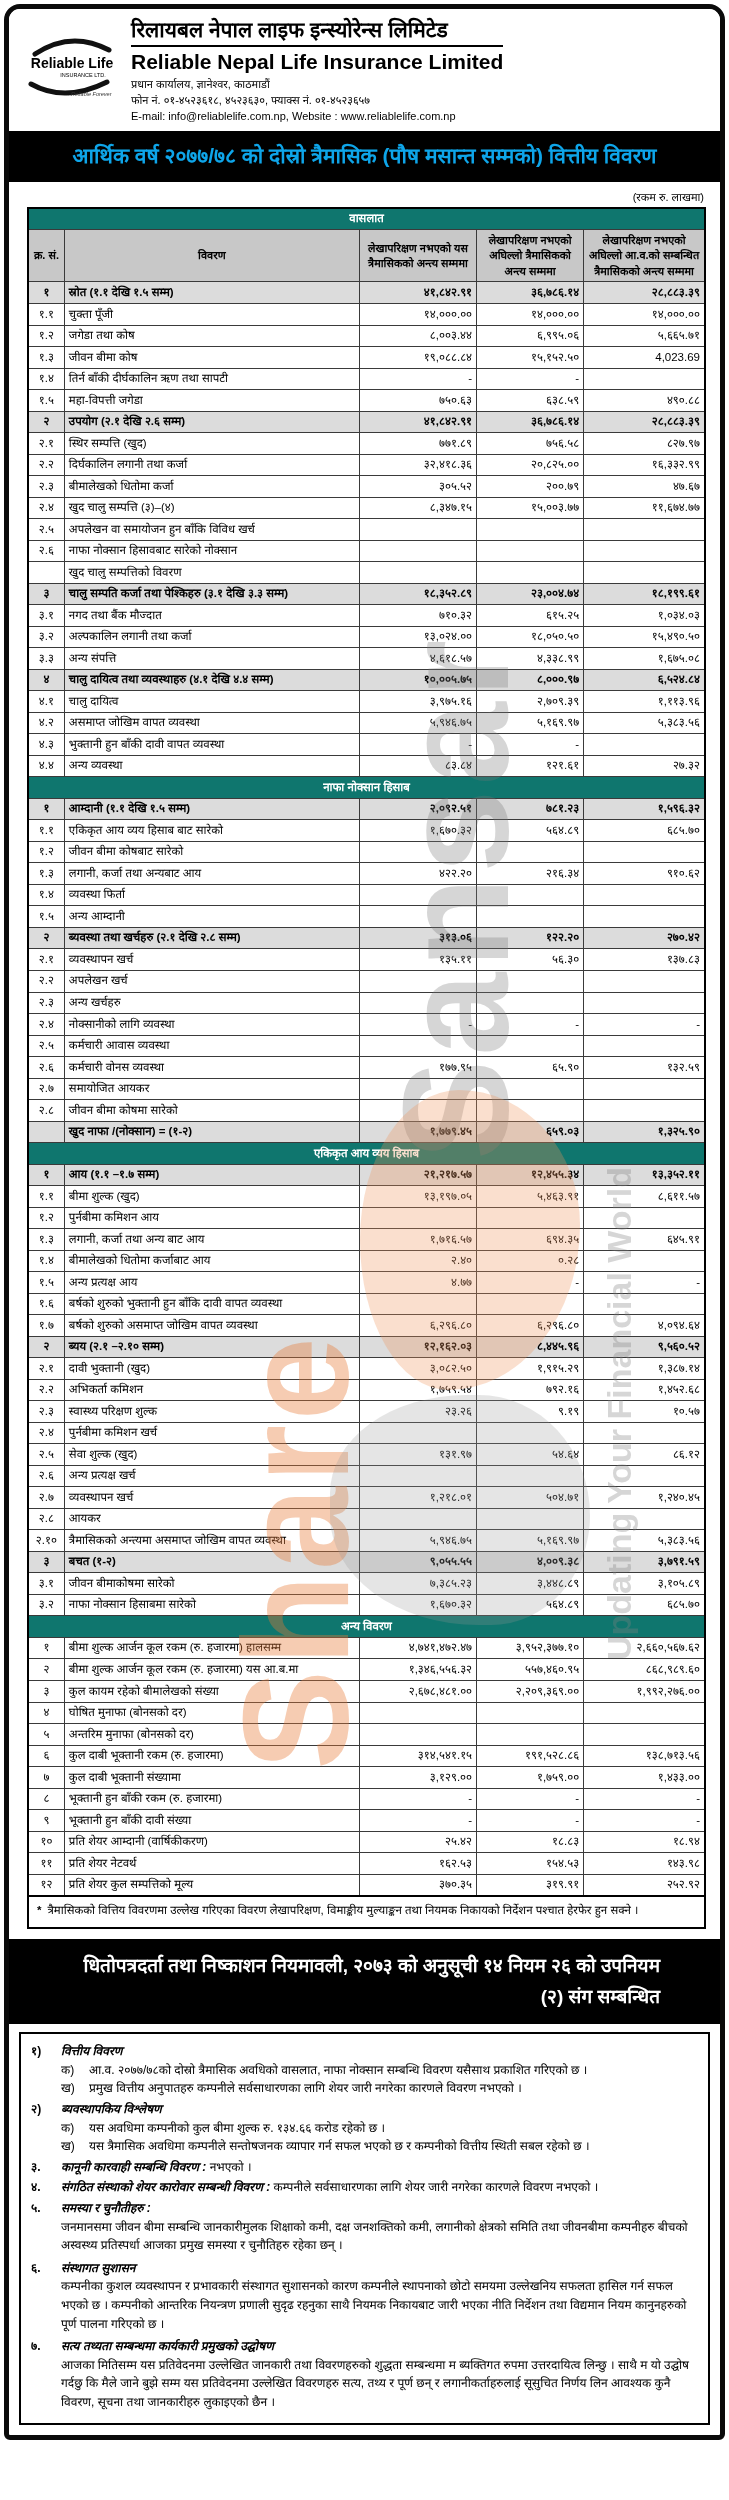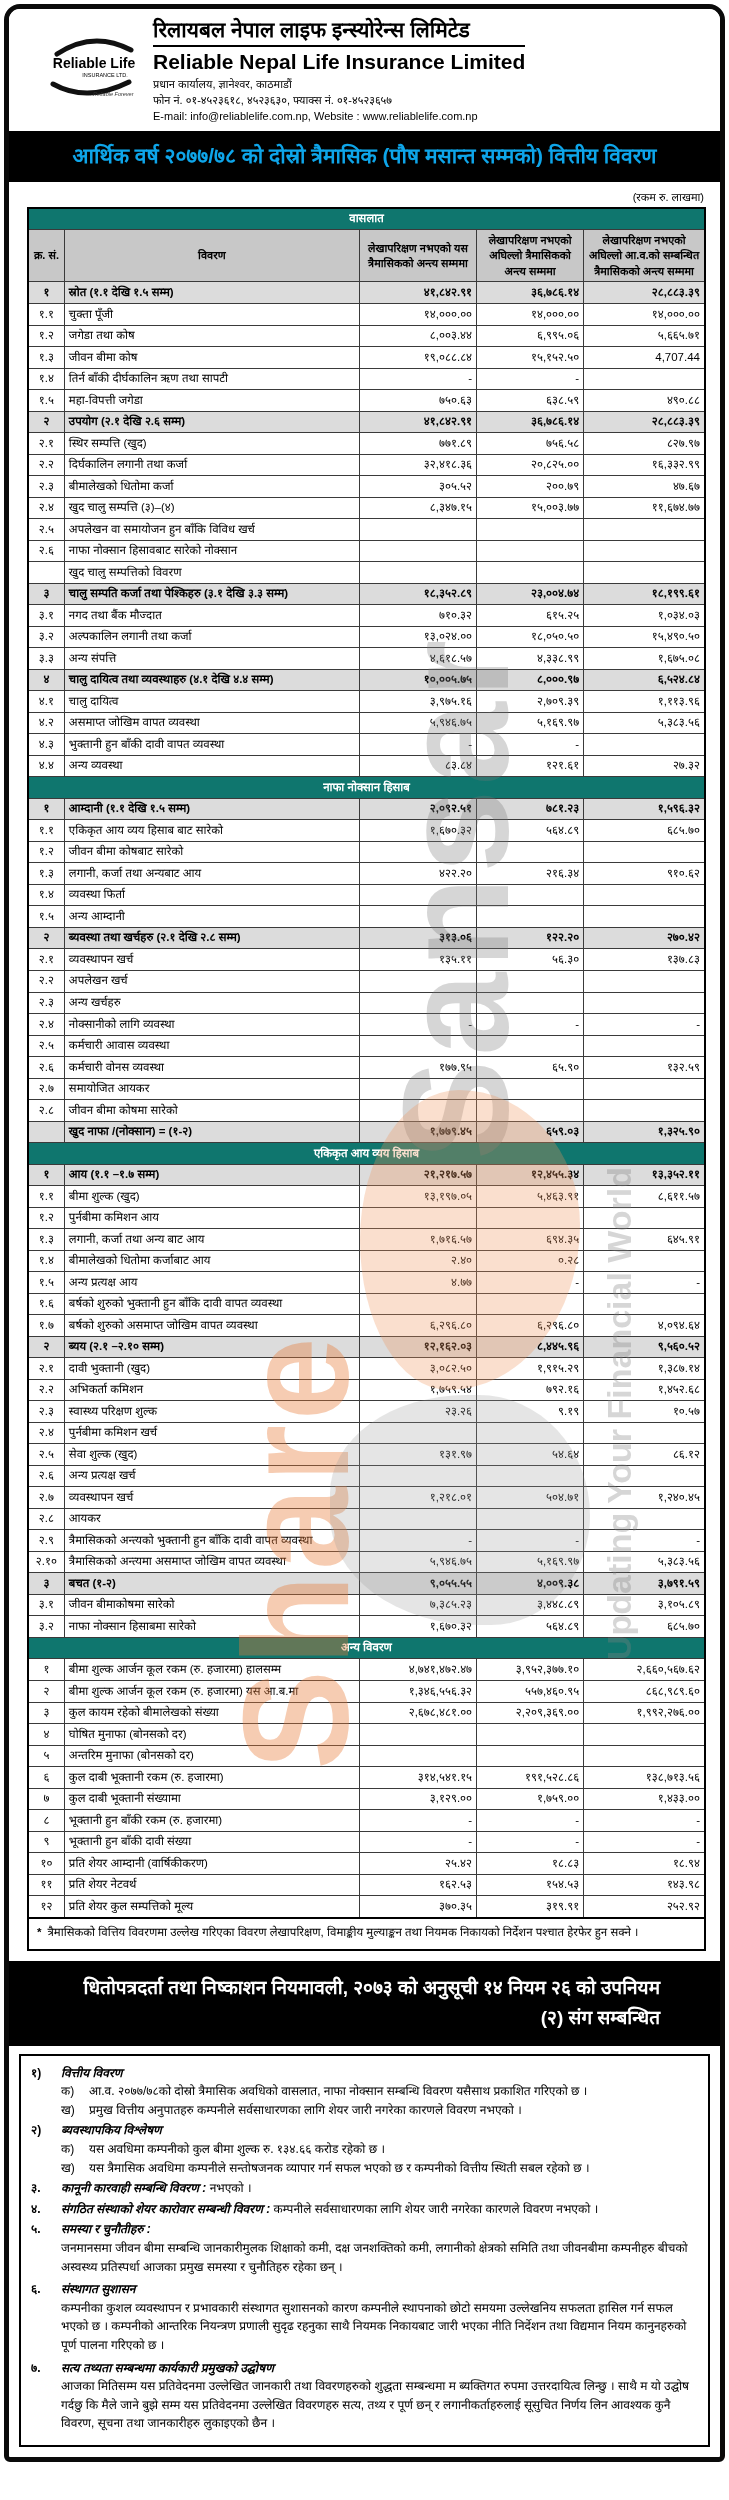--- a/index.html
+++ b/index.html
@@ -1,21 +1,21 @@
 <!DOCTYPE html>
 <html><head>
 <meta charset="utf-8">
 <style>
   html,body{margin:0;padding:0;background:#ffffff;}
   body{width:729px;font-family:"Liberation Sans","DejaVu Sans",sans-serif;color:#000;}
   .page{position:relative;width:729px;min-height:2500px;box-sizing:border-box;background:#fff;overflow:hidden;}
   .frame{position:relative;margin:4px;border:5px solid #0a0a0a;border-radius:16px 16px 6px 6px;overflow:hidden;background:#fff;}
   
   .header-box{display:flex;align-items:center;gap:10px;padding:8px 14px 6px 14px;background:#fff;}
-  .logo{flex:0 0 98px;margin-left:22px;}
+  .logo{flex:0 0 98px;}
   .header-text{flex:1;text-align:left;}
   .company-np{font-size:21px;font-weight:bold;line-height:1.25;}
   .company-en{font-size:21px;font-weight:bold;border-top:2px solid #000;display:inline-block;padding-top:2px;margin-top:2px;line-height:1.2;}
   .addr{font-size:11px;line-height:1.45;margin-top:3px;}
   
   .title-band{background:#000;color:#0ea5e9;text-align:center;font-weight:bold;font-size:21px;line-height:1.55;padding:9px 40px;}
   
   .content{padding:4px 14px 0 18px;position:relative;}
   .unit-note{text-align:right;font-size:11px;padding:3px 2px;}
   table.fin{width:100%;border-collapse:collapse;border:2px solid #000;table-layout:fixed;}
@@ -116,21 +116,21 @@
               <td class="lbl">जगेडा तथा कोष</td>
               <td class="num">८,००३.४४</td>
               <td class="num">६,९९५.०६</td>
               <td class="num">५,६६५.७१</td>
             </tr>
             <tr>
               <td class="sn">१.३</td>
               <td class="lbl">जीवन बीमा कोष</td>
               <td class="num">१९,०८८.८४</td>
               <td class="num">१५,१५२.५०</td>
-              <td class="num">4,707.44</td>
+              <td class="num">4,023.69</td>
             </tr>
             <tr>
               <td class="sn">१.४</td>
               <td class="lbl">तिर्न बाँकी दीर्घकालिन ऋण तथा सापटी</td>
               <td class="num">-</td>
               <td class="num">-</td>
               <td class="num"></td>
             </tr>
             <tr>
               <td class="sn">१.५</td>
@@ -487,27 +487,20 @@
               <td class="num">१,२१८.०१</td>
               <td class="num">५०४.७१</td>
               <td class="num">१,२४०.४५</td>
             </tr>
             <tr>
               <td class="sn">२.८</td>
               <td class="lbl">आयकर</td>
               <td class="num"></td>
               <td class="num"></td>
               <td class="num"></td>
-            </tr>
-            <tr>
-              <td class="sn">२.९</td>
-              <td class="lbl">त्रैमासिकको अन्त्यको भुक्तानी हुन बाँकि दावी वापत व्यवस्था</td>
-              <td class="num">-</td>
-              <td class="num">-</td>
-              <td class="num">-</td>
             </tr>
             <tr>
               <td class="sn">२.१०</td>
               <td class="lbl">त्रैमासिकको अन्त्यमा असमाप्त जोखिम वापत व्यवस्था</td>
               <td class="num">५,९४६.७५</td>
               <td class="num">५,१६९.९७</td>
               <td class="num">५,३८३.५६</td>
             </tr>
             <tr class="trow">
               <td class="sn">३</td>

